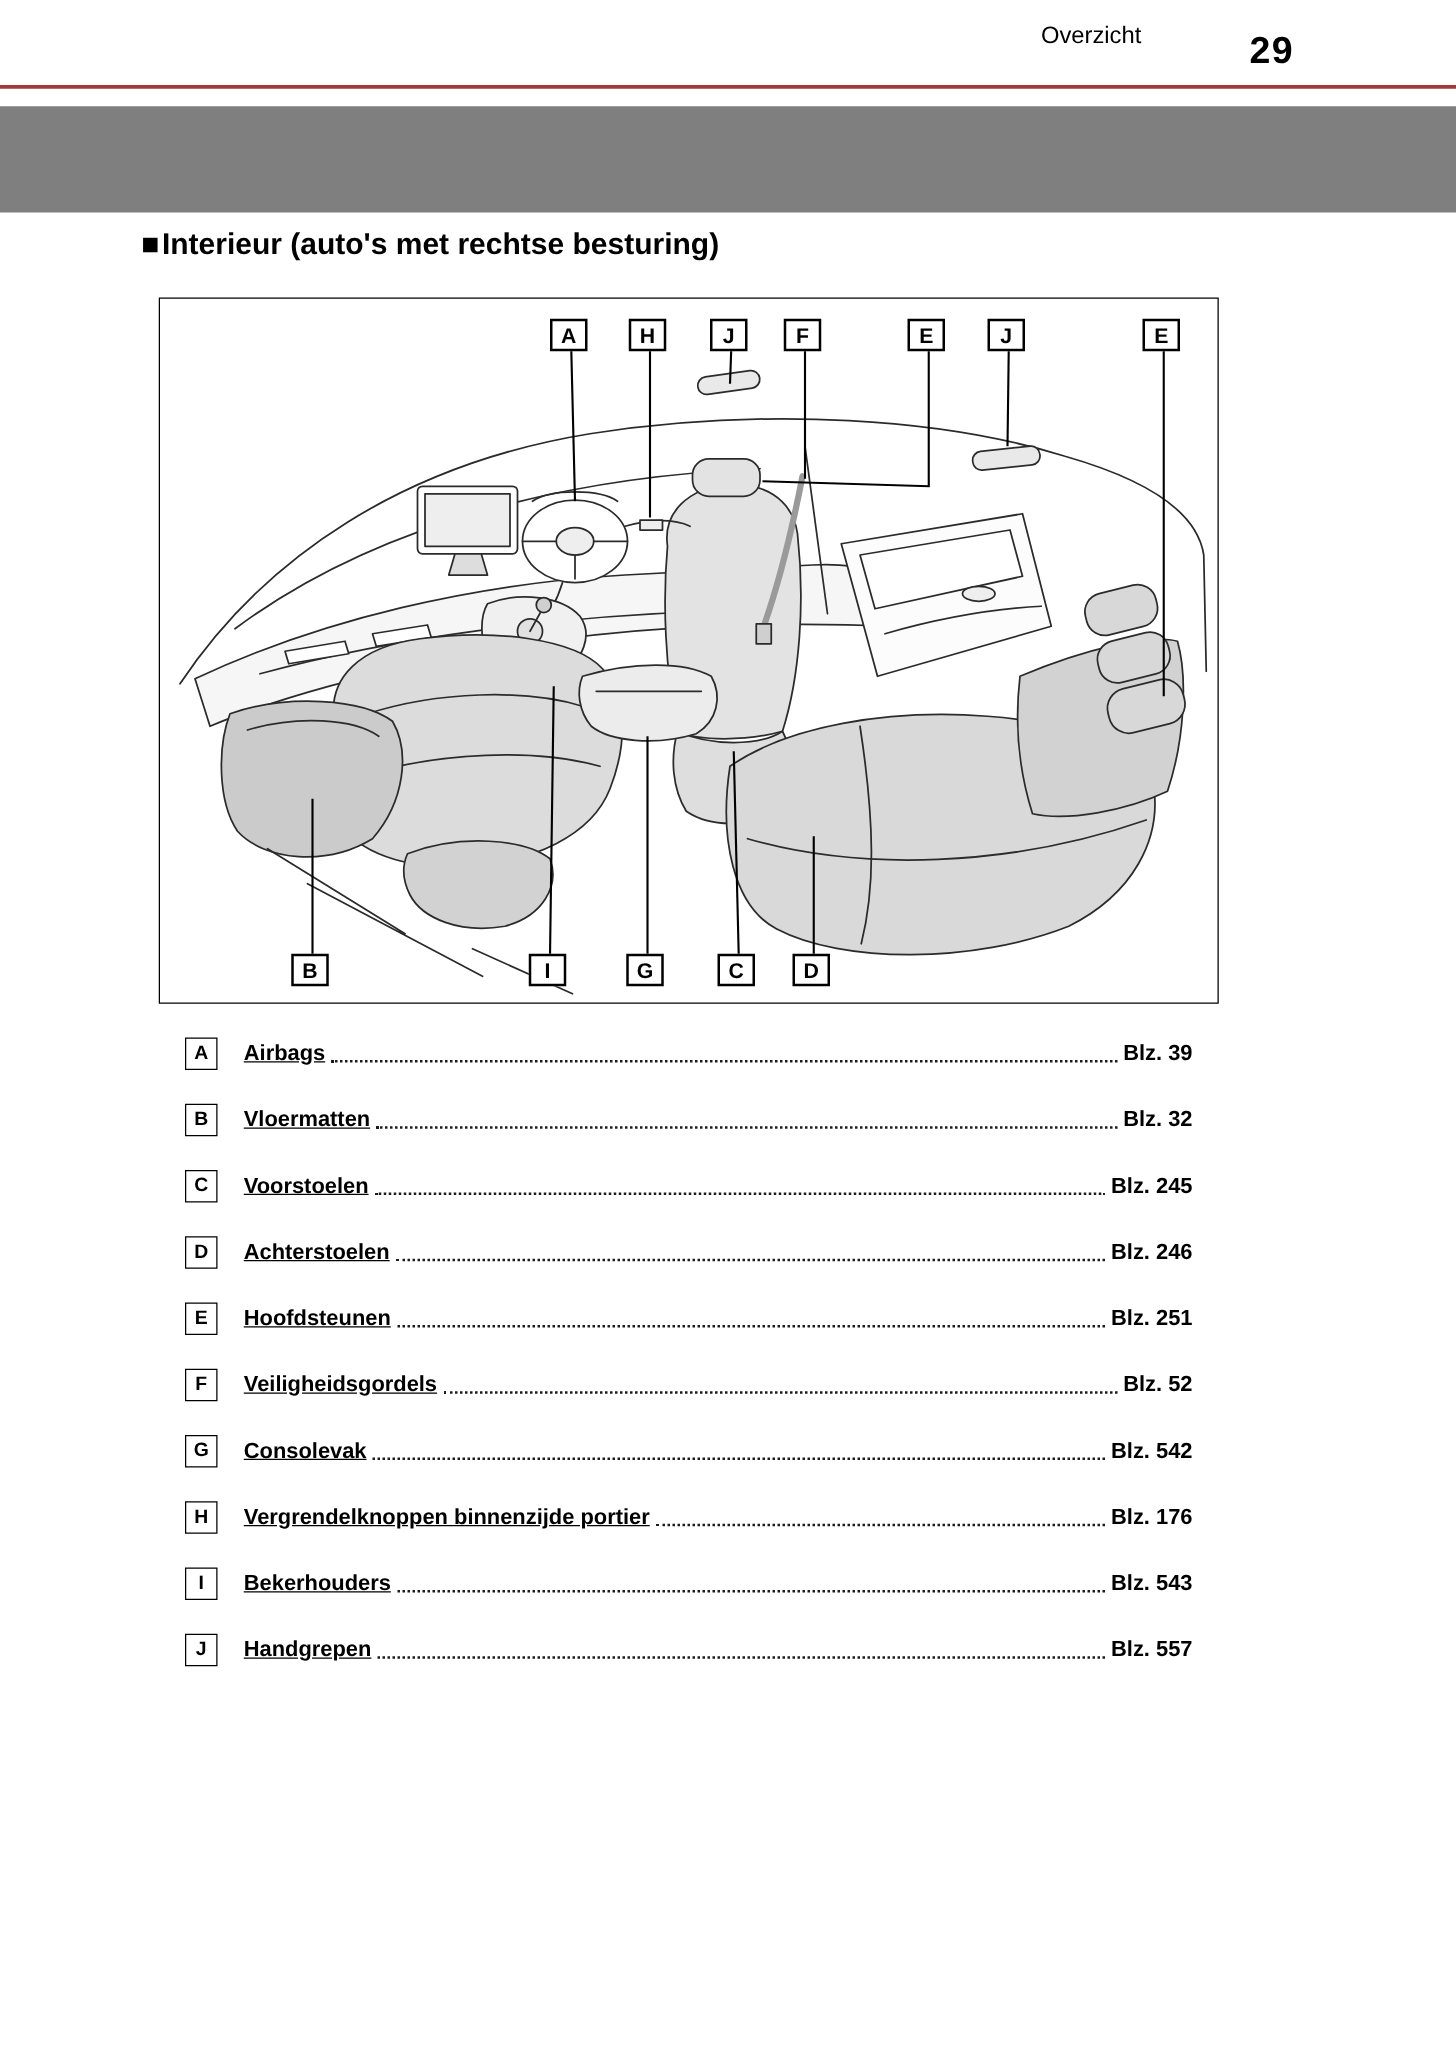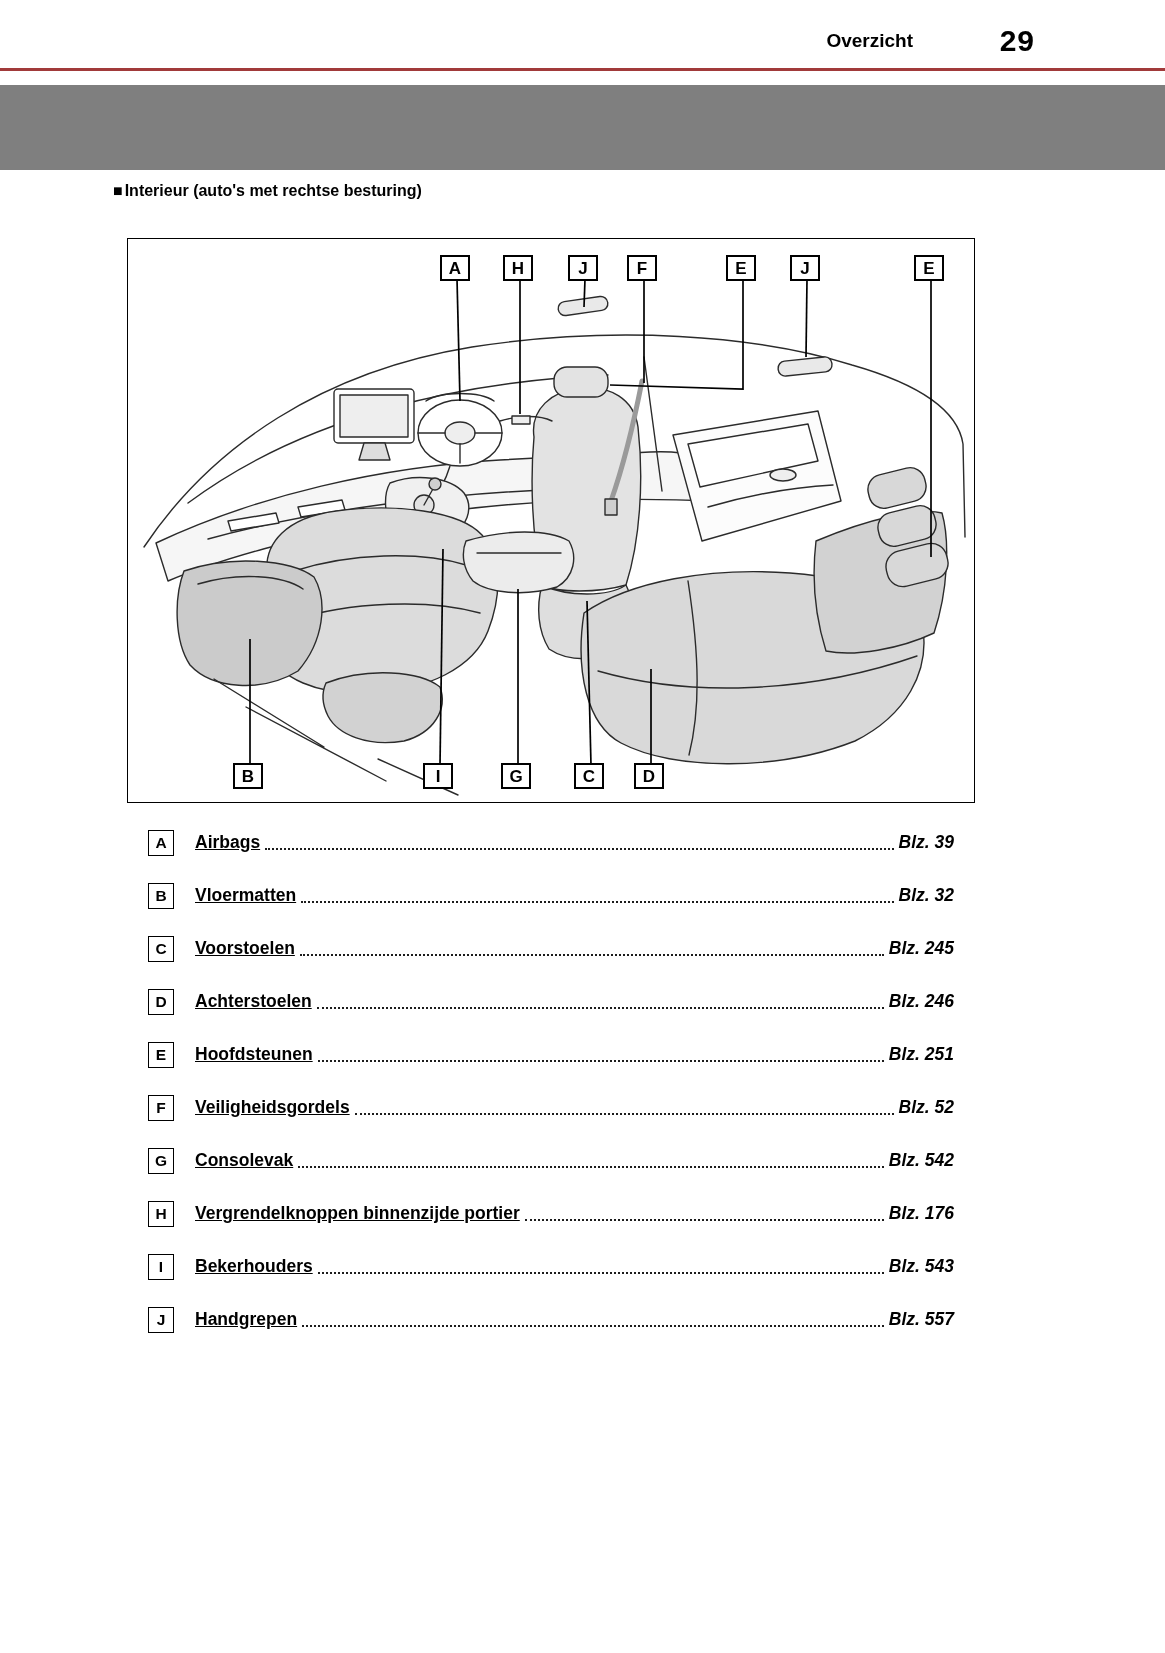--- a/index.html
+++ b/index.html
@@ -8,22 +8,22 @@
     position: relative;
     width: 1165px;
     height: 1653px;
     background: #ffffff;
     font-family: "Liberation Sans", sans-serif;
     color: #000;
     overflow: hidden;
   }
   .header-title {
     position: absolute;
-    top: 30px; right: 252px;
-    font-size: 19px; font-weight: bold;
+    top: 18px; right: 252px;
+    font-size: 19px; font-weight: normal;
   }
   .page-number {
     position: absolute;
     top: 24px; right: 130px;
     font-size: 30px; font-weight: bold;
     letter-spacing: 1px;
   }
   .accent-line {
     position: absolute;
     top: 68px; left: 0;
@@ -32,21 +32,21 @@
   }
   .banner {
     position: absolute;
     top: 85px; left: 0;
     width: 100%; height: 85px;
     background: #7f7f7f;
   }
   .section-heading {
     position: absolute;
     top: 182px; left: 113px;
-    font-size: 16px; font-weight: bold;
+    font-size: 24px; font-weight: bold;
     white-space: nowrap;
   }
   .section-heading .bullet { margin-right: 2px; }
   .figure {
     position: absolute;
     top: 238px; left: 127px;
     width: 848px; height: 565px;
     border: 1.5px solid #000;
     background: #fff;
   }
@@ -85,21 +85,21 @@
     font-size: 15.5px; font-weight: bold;
     margin-right: 21px;
   }
   .legend-label { white-space: nowrap; text-decoration: underline; }
   .leader {
     flex: 1;
     height: 14px;
     margin: 0 5px;
     border-bottom: 2.5px dotted #1c1c1c;
   }
-  .legend-page { white-space: nowrap; font-style: italic; }
+  .legend-page { white-space: nowrap; }
 </style>
 </head>
 <body>
 
 <div class="page">
 
   <div class="header-title">Overzicht</div>
   <div class="page-number">29</div>
   <div class="accent-line"></div>
   <div class="banner"></div>

